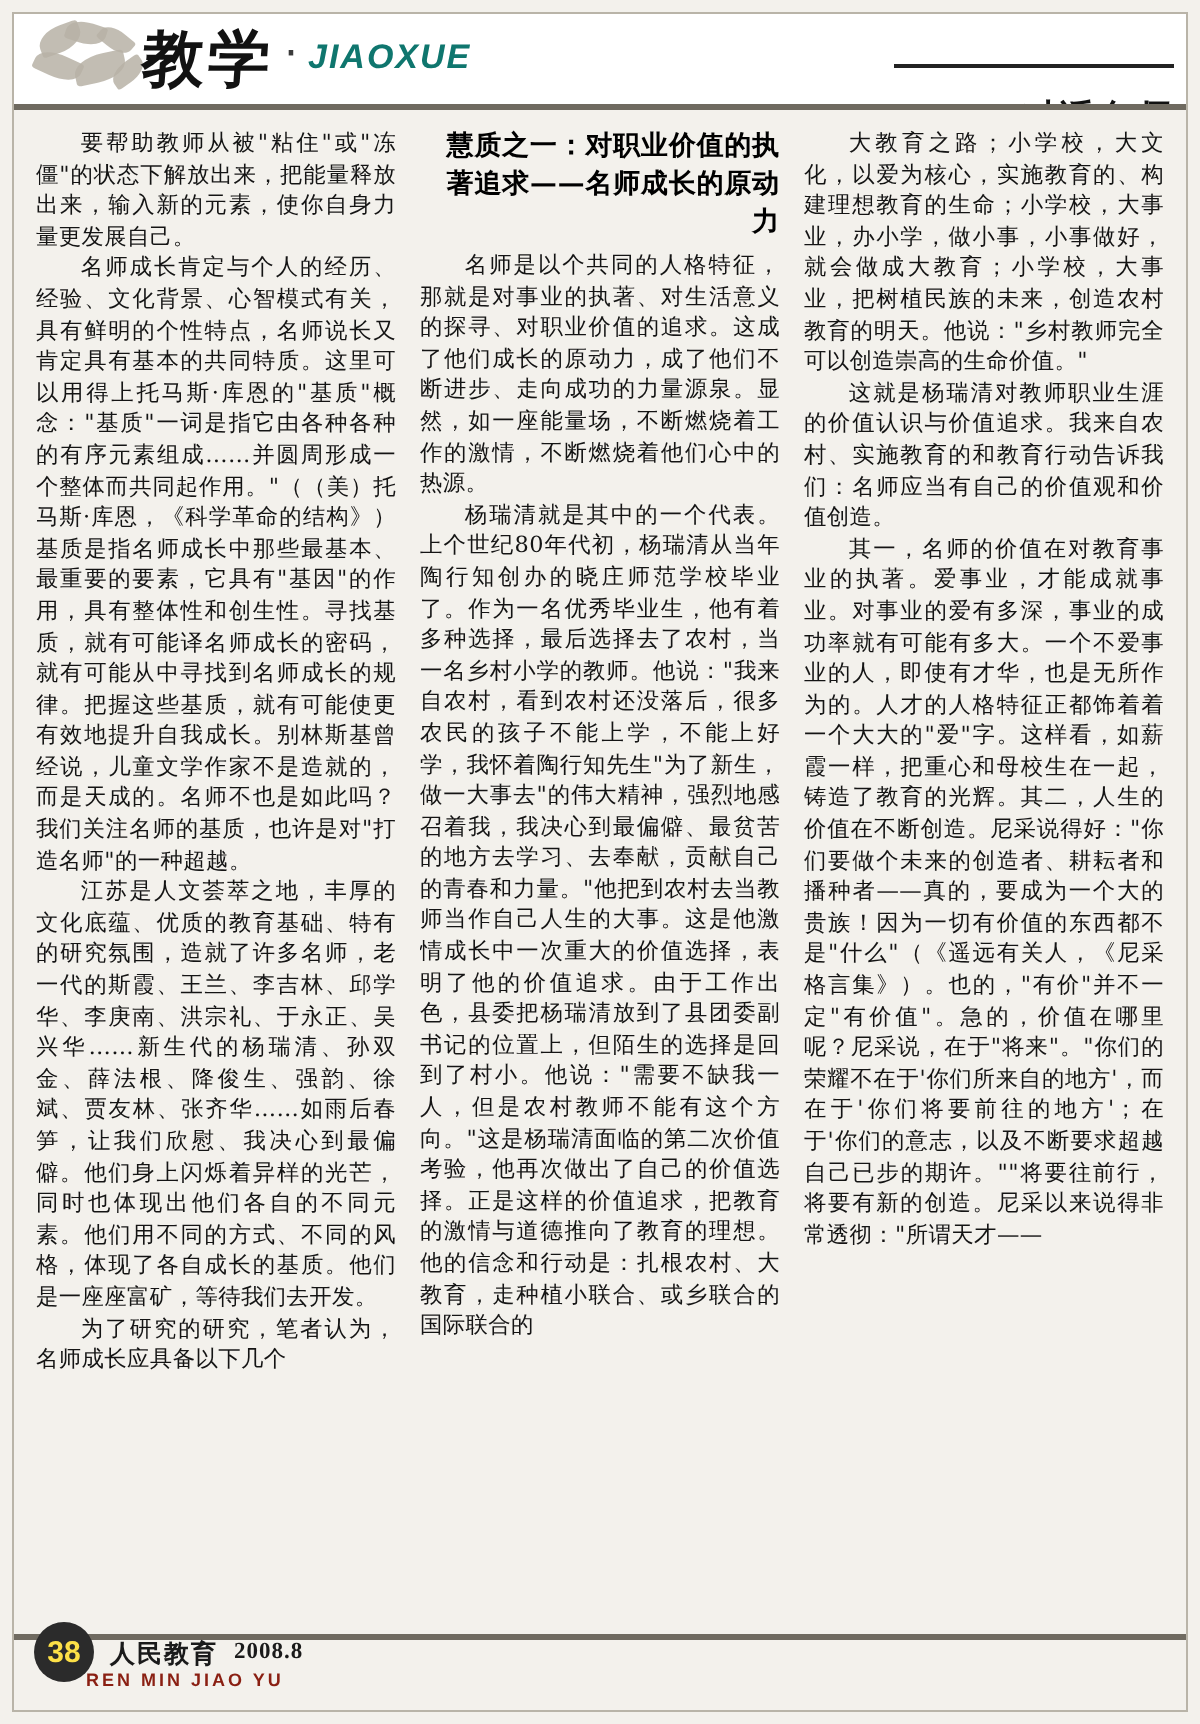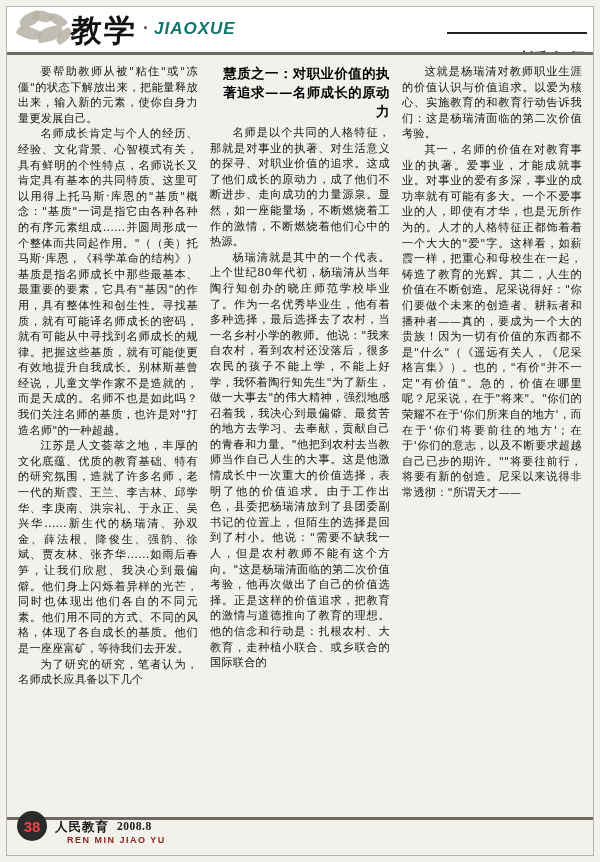--- a/index.html
+++ b/index.html
@@ -176,21 +176,21 @@
     background: #6f6a60;
   }
   .page-num-circle {
     position: absolute;
     left: 10px;
     top: 0px;
     width: 30px;
     height: 30px;
     border-radius: 50%;
     background: #2b2b2b;
-    color: #ef4444;
+    color: #fde047;
     font-family: "Liberation Sans", sans-serif;
     font-size: 15px;
     font-weight: bold;
     display: flex;
     align-items: center;
     justify-content: center;
   }
   .footer-cn {
     position: absolute;
     left: 48px;
@@ -206,21 +206,21 @@
     left: 110px;
     top: 9px;
     font-family: "Liberation Serif", serif;
     font-size: 11.5px;
     font-weight: bold;
     color: #1a1a1a;
     letter-spacing: .5px;
   }
   .footer-py {
     position: absolute;
-    left: 60px;
+    left: 36px;
     top: 24px;
     font-family: "Liberation Sans", sans-serif;
     font-size: 9px;
     font-weight: bold;
     color: #8a1f12;
     letter-spacing: 1.5px;
   }
 </style>
 </head>
 <body>
@@ -263,21 +263,22 @@
       <p>为了研究的研究，笔者认为，名师成长应具备以下几个</p>
     </div>
 
     <div class="col">
       <div class="section-title">慧质之一：对职业价值的执著追求——名师成长的原动力</div>
       <p>名师是以个共同的人格特征，那就是对事业的执著、对生活意义的探寻、对职业价值的追求。这成了他们成长的原动力，成了他们不断进步、走向成功的力量源泉。显然，如一座能量场，不断燃烧着工作的激情，不断燃烧着他们心中的热源。</p>
       <p>杨瑞清就是其中的一个代表。上个世纪80年代初，杨瑞清从当年陶行知创办的晓庄师范学校毕业了。作为一名优秀毕业生，他有着多种选择，最后选择去了农村，当一名乡村小学的教师。他说："我来自农村，看到农村还没落后，很多农民的孩子不能上学，不能上好学，我怀着陶行知先生"为了新生，做一大事去"的伟大精神，强烈地感召着我，我决心到最偏僻、最贫苦的地方去学习、去奉献，贡献自己的青春和力量。"他把到农村去当教师当作自己人生的大事。这是他激情成长中一次重大的价值选择，表明了他的价值追求。由于工作出色，县委把杨瑞清放到了县团委副书记的位置上，但陌生的选择是回到了村小。他说："需要不缺我一人，但是农村教师不能有这个方向。"这是杨瑞清面临的第二次价值考验，他再次做出了自己的价值选择。正是这样的价值追求，把教育的激情与道德推向了教育的理想。他的信念和行动是：扎根农村、大教育，走种植小联合、或乡联合的国际联合的</p>
     </div>
 
     <div class="col">
-      <p>这就是杨瑞清对教师职业生涯的价值认识与价值追求。以爱为核心、实施教育的和教育行动告诉我们：这是杨瑞清面临的第二次价值考验。</p>
+      <p>大教育之路；小学校，大文化，以爱为核心，实施教育的、构建理想教育的生命；小学校，大事业，办小学，做小事，小事做好，就会做成大教育；小学校，大事业，把树植民族的未来，创造农村教育的明天。他说："乡村教师完全可以创造崇高的生命价值。"</p>
+      <p>这就是杨瑞清对教师职业生涯的价值认识与价值追求。我来自农村、实施教育的和教育行动告诉我们：名师应当有自己的价值观和价值创造。</p>
       <p>其一，名师的价值在对教育事业的执著。爱事业，才能成就事业。对事业的爱有多深，事业的成功率就有可能有多大。一个不爱事业的人，即使有才华，也是无所作为的。人才的人格特征正都饰着着一个大大的"爱"字。这样看，如薪霞一样，把重心和母校生在一起，铸造了教育的光辉。其二，人生的价值在不断创造。尼采说得好："你们要做个未来的创造者、耕耘者和播种者——真的，要成为一个大的贵族！因为一切有价值的东西都不是"什么"（《遥远有关人，《尼采格言集》）。也的，"有价"并不一定"有价值"。急的，价值在哪里呢？尼采说，在于"将来"。"你们的荣耀不在于'你们所来自的地方'，而在于'你们将要前往的地方'；在于'你们的意志，以及不断要求超越自己已步的期许。""将要往前行，将要有新的创造。尼采以来说得非常透彻："所谓天才——</p>
     </div>
   </div>
 
   <div class="footer">
     <div class="footer-bar"></div>
     <div class="page-num-circle">38</div>
     <div class="footer-cn">人民教育</div>
     <div class="footer-issue">2008.8</div>
     <div class="footer-py">REN MIN JIAO YU</div>

